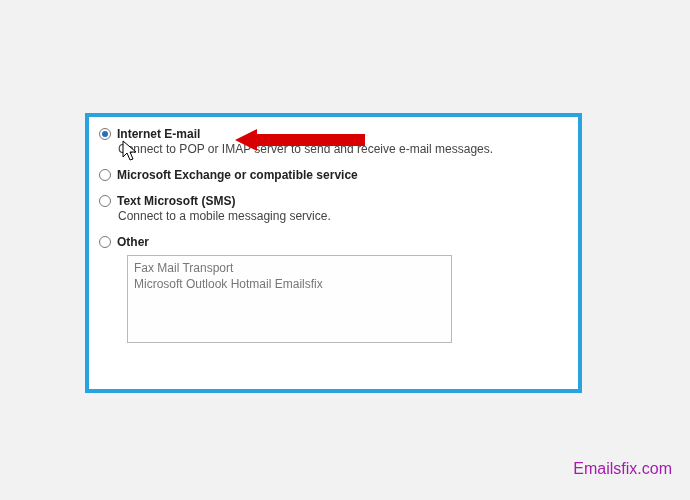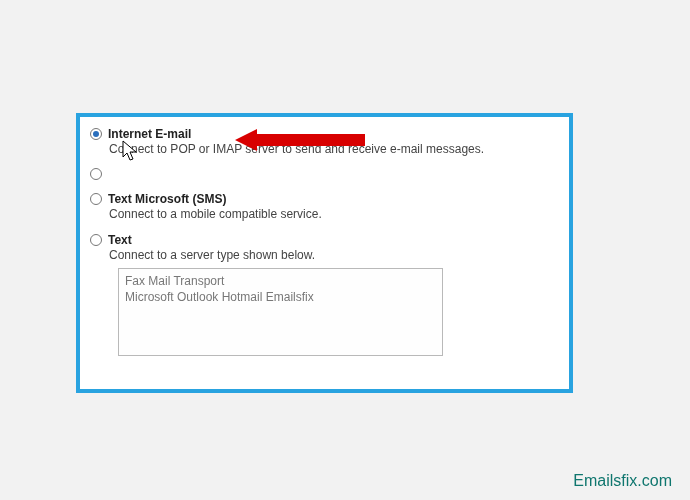--- a/index.html
+++ b/index.html
@@ -8,21 +8,21 @@
       height: 500px;
       background: #f2f2f2;
       font-family: "Segoe UI", Tahoma, Arial, sans-serif;
       font-size: 12px;
       color: #333;
       position: relative;
       overflow: hidden;
     }
     .dialog {
       position: absolute;
-      left: 76px;
+      left: 85px;
       top: 113px;
       width: 497px;
       height: 280px;
       background: #fff;
       border: 4px solid #29a3e0;
       padding: 10px 18px 10px 10px;
     }
     .option {
       margin-bottom: 12px;
     }
@@ -78,59 +78,59 @@
     }
     .red-arrow {
       position: absolute;
       left: 235px;
       top: 128px;
       pointer-events: none;
     }
     .watermark {
       position: absolute;
       right: 18px;
-      bottom: 10px;
-      color: #0f766e;
+      bottom: 22px;
+      color: #a21caf;
       font-size: 16px;
       font-family: Arial, sans-serif;
     }
   </style>
 </head>
 <body>
 
 <div class="dialog">
 
   <div class="option">
     <div class="option-head">
       <span class="radio selected"></span>
       <span class="label-bold">Internet E-mail</span>
     </div>
     <div class="desc">Connect to POP or IMAP server to send and receive e-mail messages.</div>
   </div>
 
   <div class="option">
     <div class="option-head">
       <span class="radio"></span>
+      <span class="label-bold">Microsoft Exchange or compatible service</span>
     </div>
   </div>
 
   <div class="option">
     <div class="option-head">
       <span class="radio"></span>
       <span class="label-bold">Text Microsoft (SMS)</span>
     </div>
-    <div class="desc">Connect to a mobile compatible service.</div>
+    <div class="desc">Connect to a mobile messaging service.</div>
   </div>
 
   <div class="option">
     <div class="option-head">
       <span class="radio"></span>
-      <span class="label-bold">Text</span>
+      <span class="label-bold">Other</span>
     </div>
-    <div class="desc" style="margin-left:19px;">Connect to a server type shown below.</div>
     <div class="other-box">
       <div>Fax Mail Transport</div>
       <div>Microsoft Outlook Hotmail Emailsfix</div>
     </div>
   </div>
 
 </div>
 
 <svg class="cursor" width="18" height="22" viewBox="0 0 18 22">
   <path d="M1 1 L1 17 L5 13 L8 20 L11 19 L8 12 L14 12 Z" fill="#fff" stroke="#000" stroke-width="1"></path>

